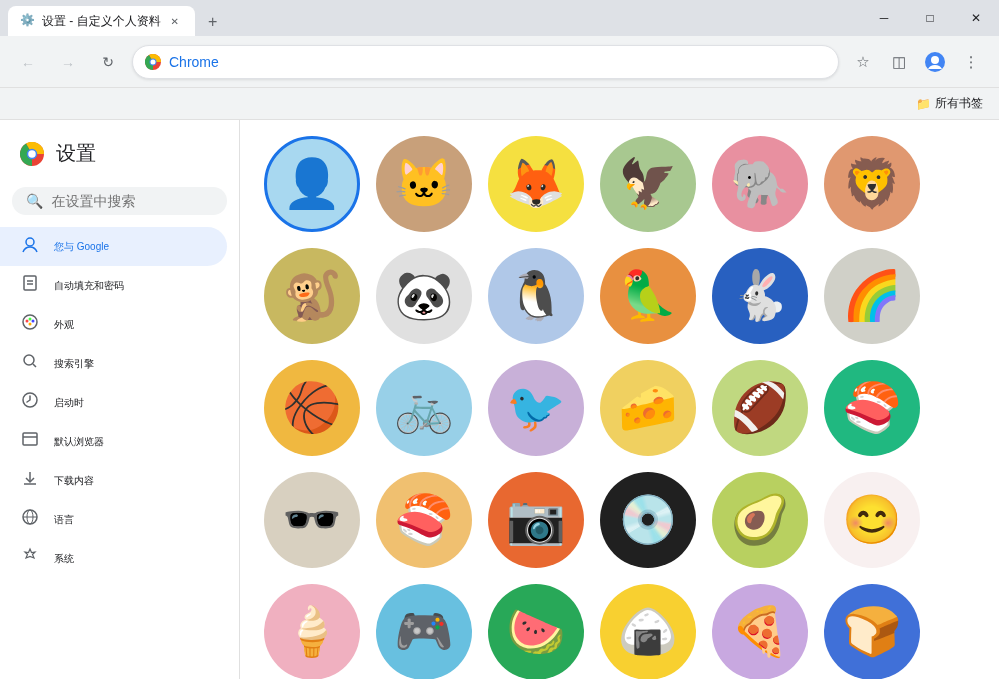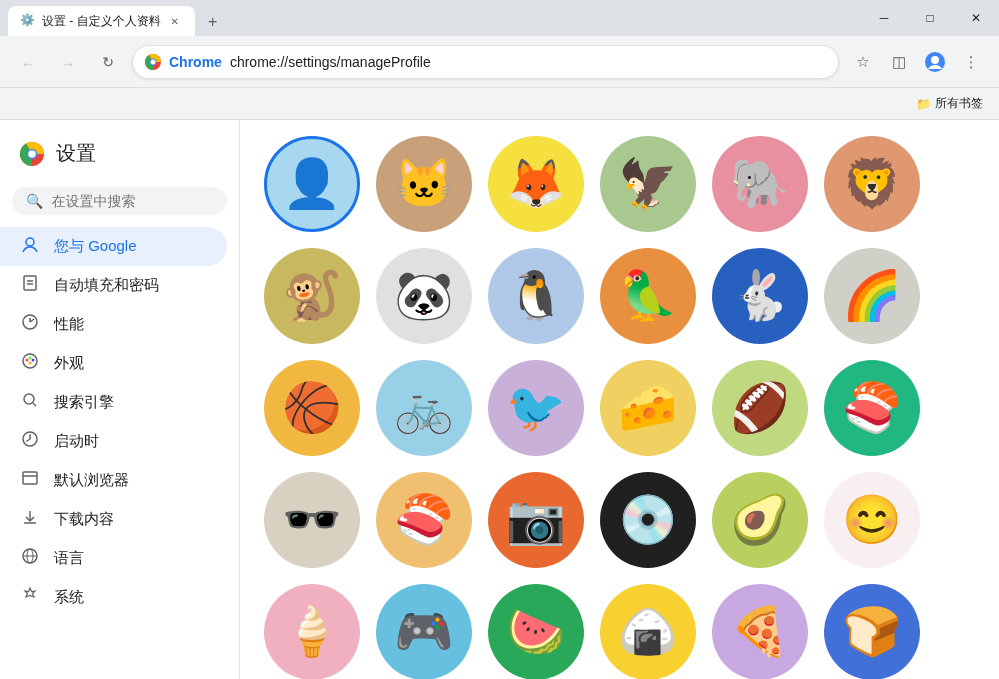--- a/index.html
+++ b/index.html
@@ -87,21 +87,21 @@
       box-shadow: 0 1px 3px rgba(0,0,0,0.1);
     }
     .omnibox .url-text {
       font-size: 14px;
       color: #202124;
       flex: 1;
     }
     .omnibox .chrome-text {
       font-size: 14px;
       color: #1a73e8;
-      font-weight: 700;
+      font-weight: 400;
       text-align: center;
     }
     .addressbar-actions {
       display: flex;
       align-items: center;
       gap: 4px;
     }
     .addr-icon-btn {
       width: 32px; height: 32px;
       border-radius: 50%;
@@ -172,21 +172,21 @@
       border: none; background: transparent; outline: none;
       font-size: 14px; color: #4d7c0f; width: 100%;
     }
 
     .sidebar-item {
       display: flex;
       align-items: center;
       padding: 8px 20px;
       gap: 14px;
       cursor: pointer;
-      font-size: 15px;
+      font-size: 10px;
       color: #202124;
       border-radius: 0 24px 24px 0;
       margin-right: 12px;
     }
     .sidebar-item.active {
       background: #e8f0fe;
       color: #1a73e8;
     }
     .sidebar-item.active .sidebar-icon { color: #1a73e8; }
     .sidebar-icon { font-size: 18px; color: #5f6368; width: 20px; text-align: center; }
@@ -259,21 +259,20 @@
     <div style="position:relative; width:16px; height:16px; flex-shrink:0;">
       <svg width="16" height="16" viewBox="0 0 16 16">
         <circle cx="8" cy="8" r="8" fill="#ea4335"></circle>
         <path d="M8 8 L16 8 A8 8 0 0 0 4 1.07 Z" fill="#fbbc04"></path>
         <path d="M8 8 L4 1.07 A8 8 0 0 0 8 16 Z" fill="#34a853"></path>
         <circle cx="8" cy="8" r="3.5" fill="#4285f4"></circle>
         <circle cx="8" cy="8" r="2.5" fill="white"></circle>
       </svg>
     </div>
     <span class="chrome-text">Chrome</span>
-    <span class="url-text">chrome://settings/manageProfile</span>
   </div>
   <div class="addressbar-actions">
     <div class="addr-icon-btn">☆</div>
     <div class="addr-icon-btn">◫</div>
     <div class="addr-icon-btn">
       <svg width="20" height="20" viewBox="0 0 20 20">
         <circle cx="10" cy="10" r="10" fill="#4285f4"></circle>
         <circle cx="10" cy="8" r="4" fill="white"></circle>
         <path d="M3 17 Q5 13 10 13 Q15 13 17 17" fill="white"></path>
       </svg>
@@ -320,28 +319,20 @@
           <span class="sidebar-icon"><svg width="18" height="18" viewBox="0 0 18 18">
               <rect x="3" y="2" width="12" height="14" rx="1" fill="none" stroke="#5f6368" stroke-width="1.5"></rect>
               <line x1="6" y1="7" x2="12" y2="7" stroke="#5f6368" stroke-width="1.5"></line>
               <line x1="6" y1="10" x2="12" y2="10" stroke="#5f6368" stroke-width="1.5"></line>
             </svg></span>
           <span>自动填充和密码</span>
         </div>
         <div class="sidebar-item">
           <span class="sidebar-icon"><svg width="18" height="18" viewBox="0 0 18 18">
               <circle cx="9" cy="9" r="7" fill="none" stroke="#5f6368" stroke-width="1.5"></circle>
-              <line x1="9" y1="9" x2="13" y2="6" stroke="#5f6368" stroke-width="1.5"></line>
-              <line x1="9" y1="9" x2="9" y2="5" stroke="#5f6368" stroke-width="1.5"></line>
-            </svg></span>
-          <span>性能</span>
-        </div>
-        <div class="sidebar-item">
-          <span class="sidebar-icon"><svg width="18" height="18" viewBox="0 0 18 18">
-              <circle cx="9" cy="9" r="7" fill="none" stroke="#5f6368" stroke-width="1.5"></circle>
               <circle cx="6" cy="8" r="1.5" fill="#f44"></circle>
               <circle cx="9" cy="6" r="1.5" fill="#4f4"></circle>
               <circle cx="12" cy="8" r="1.5" fill="#44f"></circle>
               <circle cx="9" cy="11" r="1.5" fill="#fa0"></circle>
             </svg></span>
           <span>外观</span>
         </div>
         <div class="sidebar-item">
           <span class="sidebar-icon"><svg width="18" height="18" viewBox="0 0 18 18">
               <circle cx="8" cy="8" r="5" fill="none" stroke="#5f6368" stroke-width="1.5"></circle>

